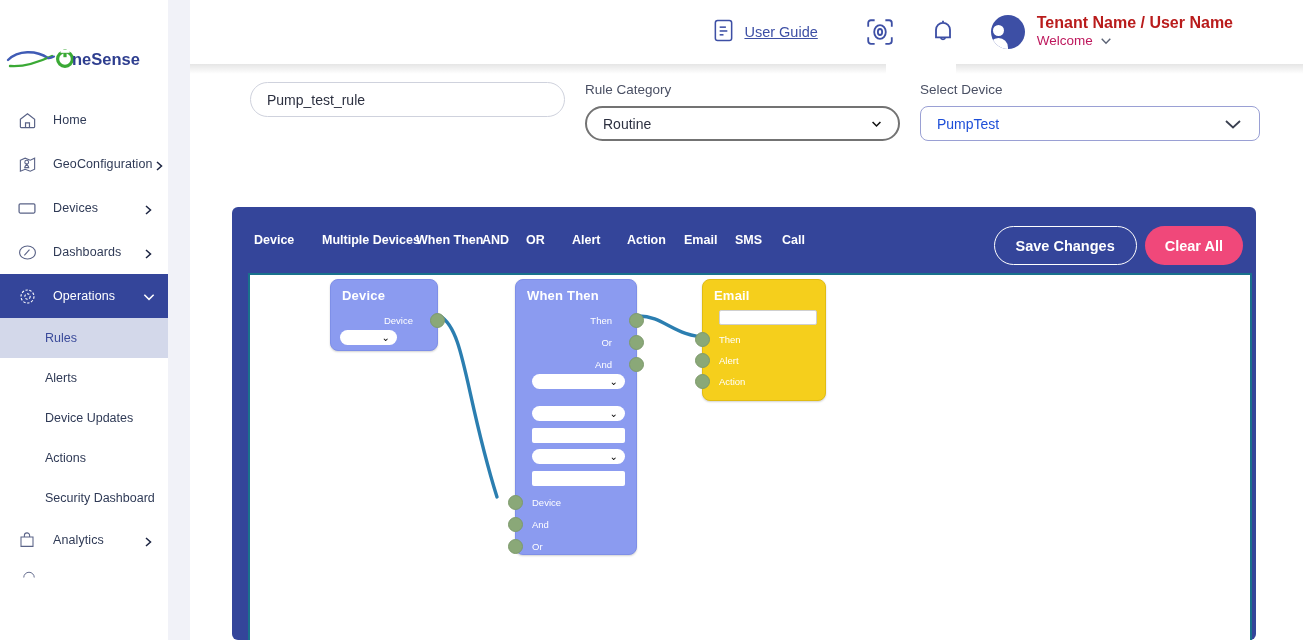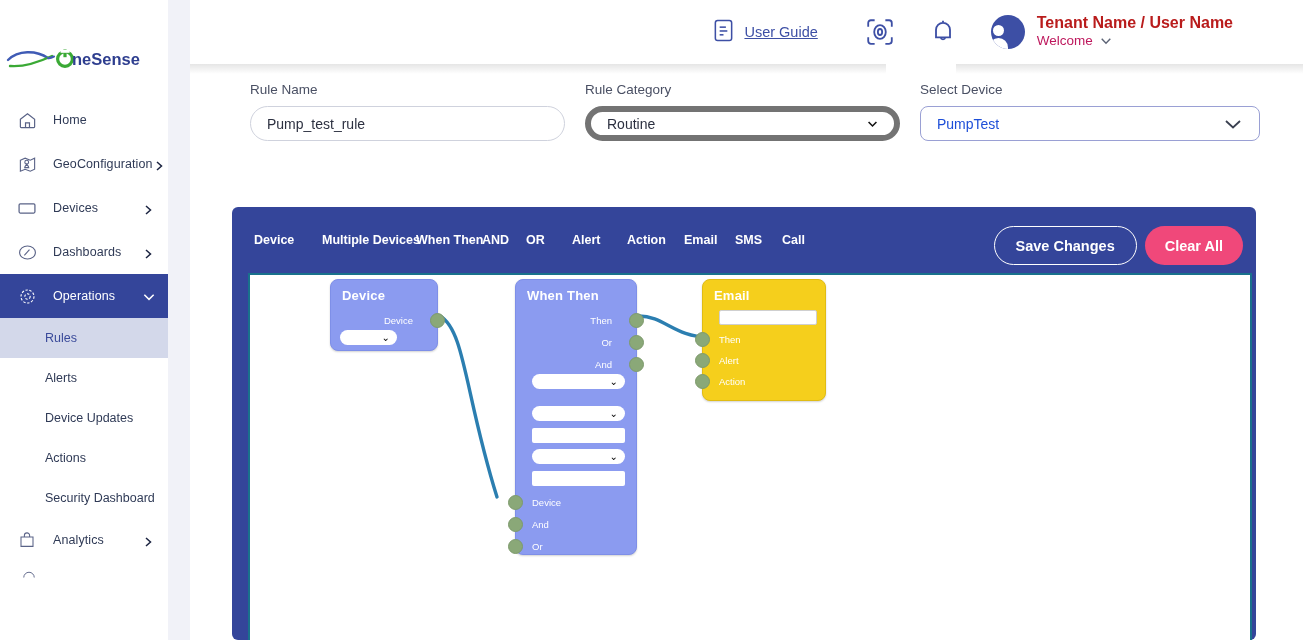--- a/index.html
+++ b/index.html
@@ -156,21 +156,21 @@
     border-radius: 18px;
     background: #fff;
     font-size: 14px; color: #2c3040;
     padding: 0 16px;
     font-family: "Liberation Sans", sans-serif;
     outline: none;
     display: flex; align-items: center;
   }
   .field-select {
     height: 35px; width: 100%;
-    border: 6px solid #737373;
+    border: 2px solid #737373;
     border-radius: 18px;
     background: #fff;
     font-size: 14px; color: #2c3040;
     padding: 0 16px;
     display: flex; align-items: center; justify-content: space-between;
     cursor: pointer;
   }
   .field-select.focused { border: 1.6px solid #9aa0d4; border-radius: 8px; }
   .field-select.focused .sel-val { color: #1d4ed8; }
   .caret { color: #23272e; font-size: 13px; line-height: 1; }
@@ -457,21 +457,20 @@
     </div>
   </div>
   <div class="header-shadow"></div>
   <div class="header-notch"></div>
 
   <div class="content">
 
     <div class="form-row">
 
       <div class="field" style="left:0; width:315px;">
-        <div class="field-label">Rule Name</div>
         <div class="field-input">Pump_test_rule</div>
       </div>
 
       <div class="field" style="left:335px; width:315px;">
         <div class="field-label">Rule Category</div>
         <div class="field-select">
           <span class="sel-val">Routine</span>
           <span class="caret">
             <svg width="11" height="8" viewBox="0 0 14 9" fill="none" stroke="#111" stroke-width="2">
                 <path d="M2 2 L7 7 L12 2"></path>

